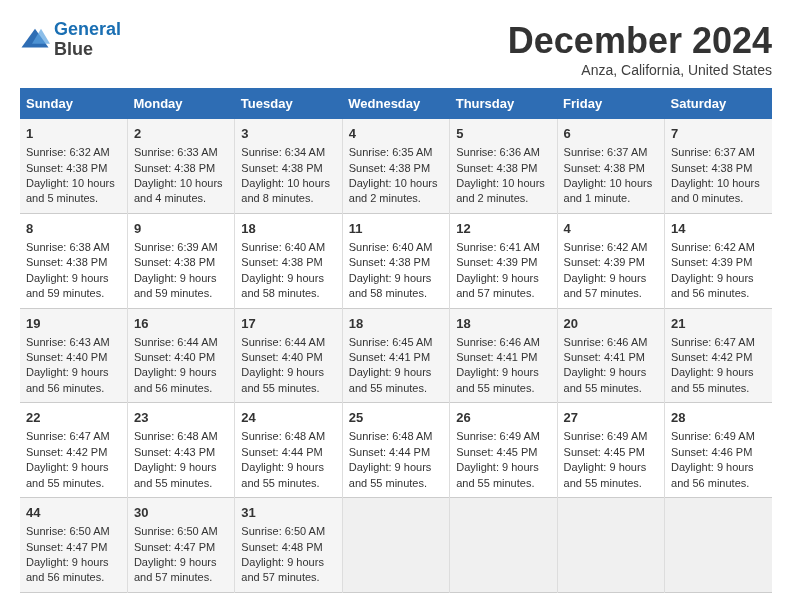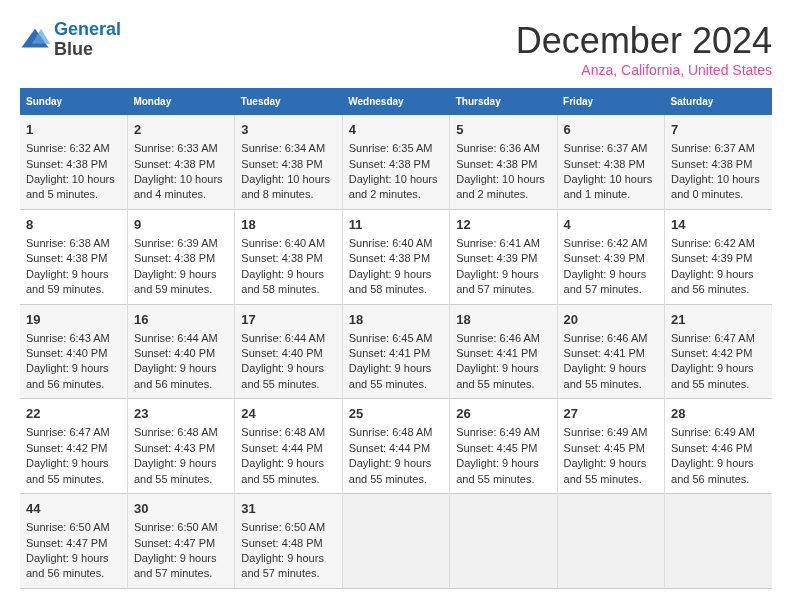--- a/index.html
+++ b/index.html
@@ -32,38 +32,38 @@
     }
     .logo-icon {
       width: 30px;
       height: 30px;
     }
     .title-section {
       text-align: right;
     }
     .calendar-title {
       font-size: 36px;
-      font-weight: normal;
+      font-weight: bold;
       color: #333;
     }
     .calendar-subtitle {
       font-size: 14px;
-      color: #ec4899;
+      color: #404040;
     }
     table {
       width: 100%;
       border-collapse: collapse;
       font-size: 11px;
     }
     thead tr th {
       background-color: #2e6db4;
       color: #fff;
       padding: 8px 6px;
       text-align: left;
-      font-size: 10px;
+      font-size: 13px;
       font-weight: bold;
     }
     tbody tr {
       border-bottom: 1px solid #ccc;
     }
     tbody tr td {
       vertical-align: top;
       padding: 6px 6px;
       width: 107px;
       min-height: 80px;

